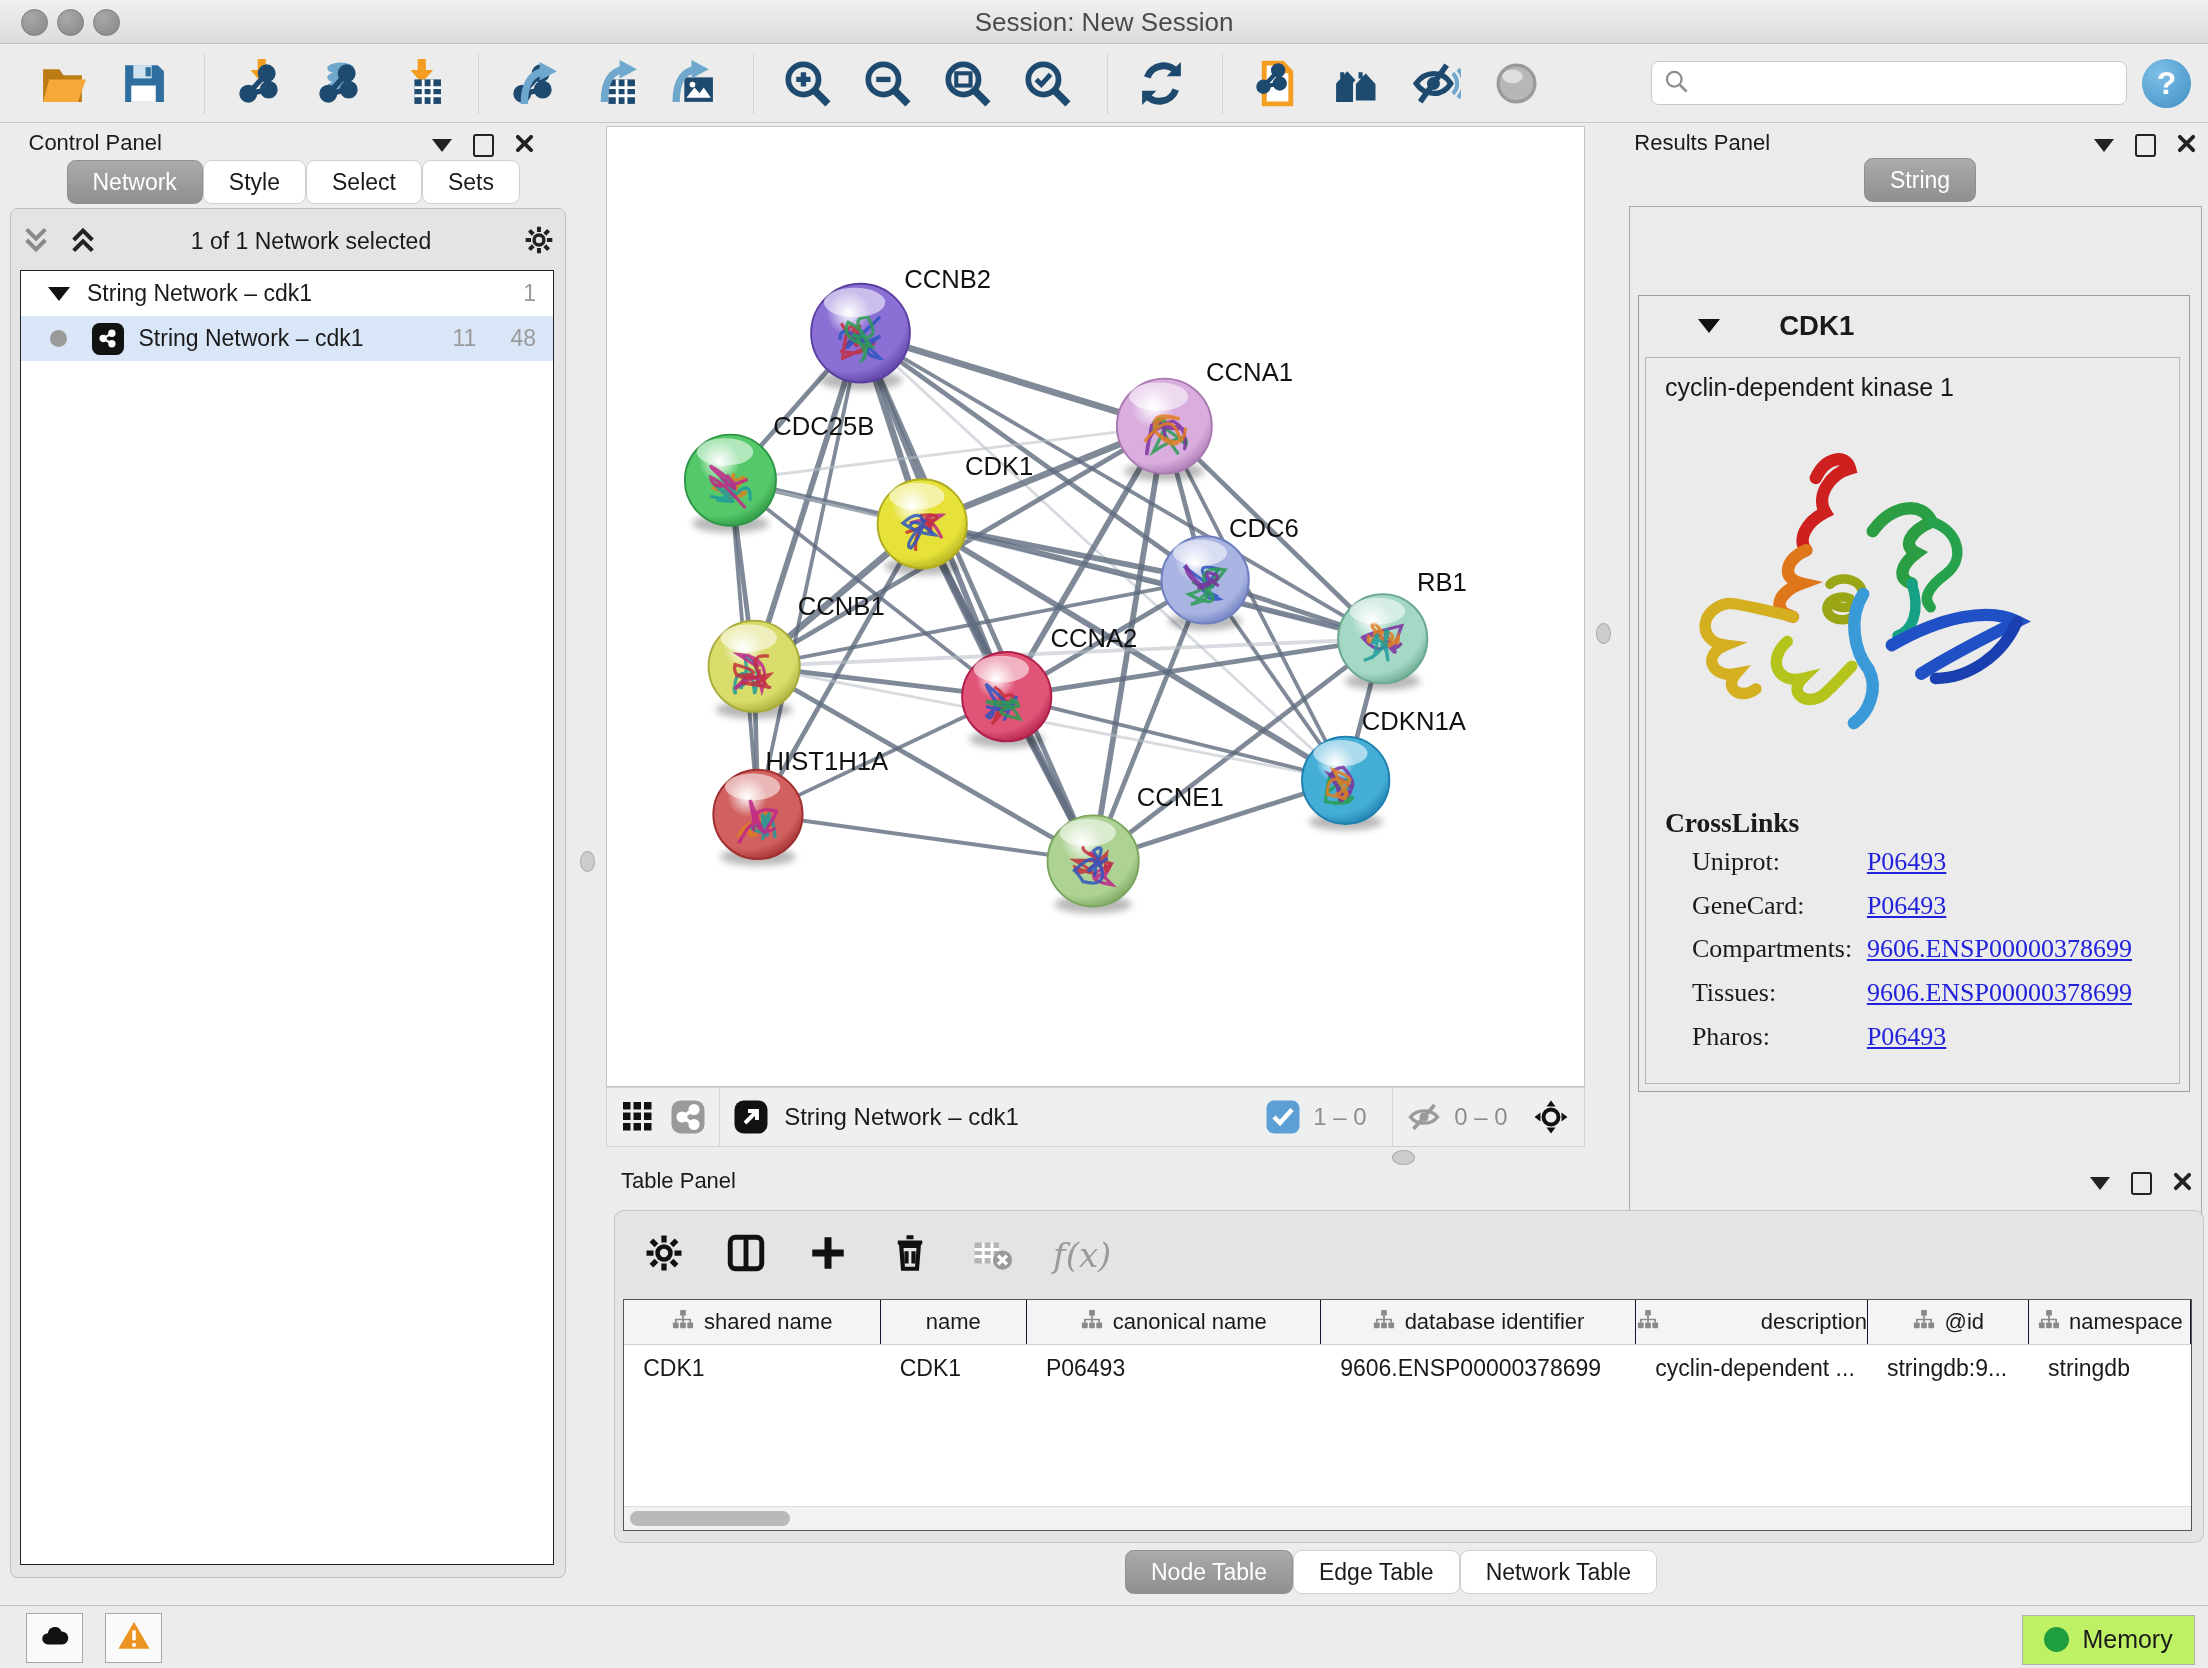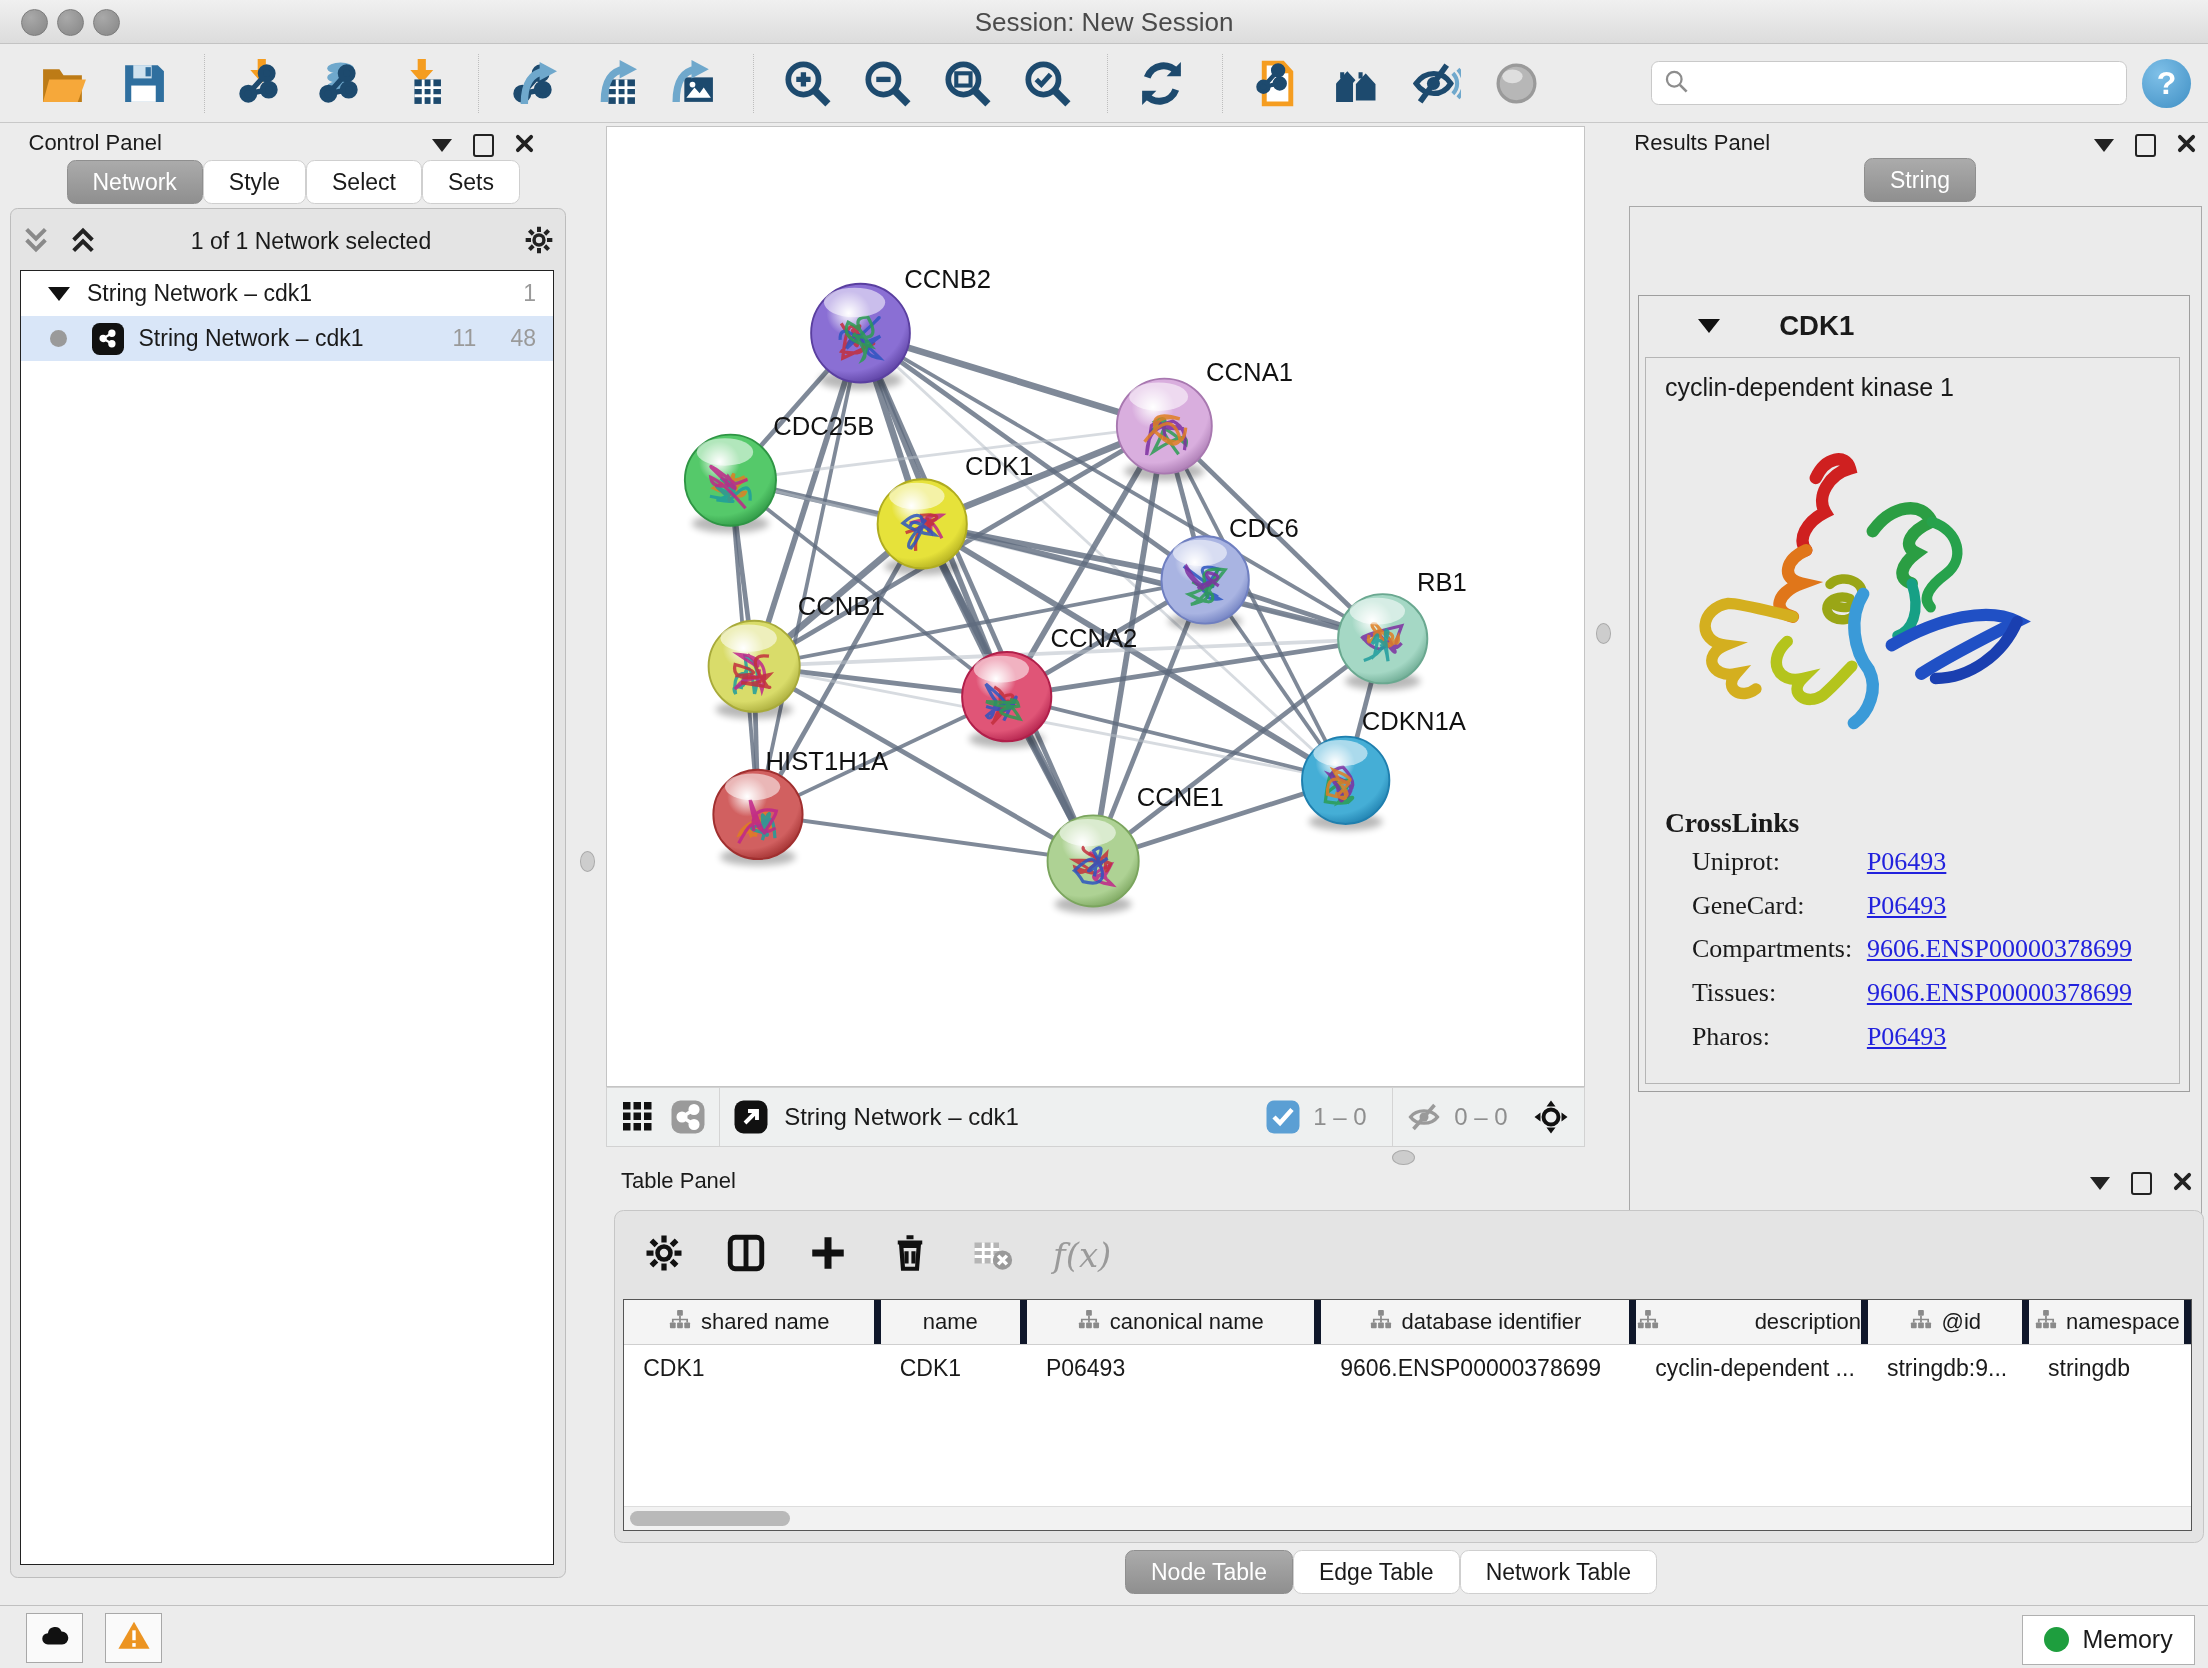--- a/index.html
+++ b/index.html
@@ -65,32 +65,32 @@
   .xl-row{position:absolute;left:46px;font-family:"Liberation Serif",serif;font-size:26px;}
   .xl-val{position:absolute;left:221px;color:#2222dd;text-decoration:underline;font-family:"Liberation Serif",serif;font-size:26px;white-space:nowrap;}
   
   .tpanel{position:absolute;left:606px;top:1162px;width:1603px;height:443px;}
   .tp-box{position:absolute;left:7.6px;top:48px;width:1588px;height:331px;background:#e4e4e4;border:1px solid #c6c6c6;border-radius:9.5px;}
   .tp-tools{position:absolute;left:28.5px;top:13.3px;height:61px;display:flex;align-items:center;gap:40px;}
   .tp-tools svg{width:42px;height:42px;}
   .fx{font-family:"DejaVu Serif",serif;font-style:italic;font-size:34px;color:#9a9a9a;}
   .tp-table{position:absolute;left:8.6px;top:88px;width:1569px;height:232px;background:#fff;border:1.9px solid #555;box-sizing:border-box;overflow:hidden;}
   .tp-hrow{display:flex;height:44px;background:#f4f4f4;border-bottom:1px solid #cfcfcf;}
-  .tp-hcell{display:flex;align-items:center;justify-content:center;gap:9.5px;font-size:22px;border-right:7px solid #0f172a;box-sizing:border-box;overflow:hidden;white-space:nowrap;}
+  .tp-hcell{display:flex;align-items:center;justify-content:center;gap:9.5px;font-size:22px;border-right:1px solid #0f172a;box-sizing:border-box;overflow:hidden;white-space:nowrap;}
   .tp-hcell svg{width:23px;height:23px;flex:0 0 auto;}
   .tp-rrow{display:flex;height:46px;}
   .tp-rcell{font-size:23px;display:flex;align-items:center;padding-left:19px;box-sizing:border-box;overflow:hidden;white-space:nowrap;}
   .tp-hscroll{position:absolute;left:0;bottom:0;width:100%;height:23px;background:#f2f2f2;border-top:1px solid #ddd;}
   .tp-thumb{position:absolute;left:5.7px;top:3.8px;width:160px;height:15px;border-radius:7.6px;background:#b9b9b9;}
   .tp-tabs{position:absolute;left:519px;top:388px;display:flex;}
   
   .statusbar{position:absolute;left:0;top:1605px;width:100%;height:63px;background:#ececec;border-top:1px solid #c0c0c0;}
   .sb-btn{position:absolute;top:6.7px;width:55px;height:48px;background:#fafafa;border:1.9px solid #a8a8a8;display:flex;align-items:center;justify-content:center;}
   .sb-btn svg{width:34px;height:34px;}
-  .memory{position:absolute;right:13.3px;top:8.6px;height:48px;background:#ffffff;border:1.9px solid #b0b0b0;display:flex;align-items:center;gap:13.3px;padding:0 21px;font-size:25px;}
+  .memory{position:absolute;right:13.3px;top:8.6px;height:48px;background:#bef264;border:1.9px solid #b0b0b0;display:flex;align-items:center;gap:13.3px;padding:0 21px;font-size:25px;}
   .memdot{width:25px;height:25px;border-radius:50%;background:#1e9e3e;}
   .handle{position:absolute;width:13.3px;height:19px;border-radius:50%;background:#cdcdcd;border:1px solid #ababab;}
   .handle.h{width:21px;height:13.3px;}
 </style>
 </head>
 <body>
 
 <div class="window">
 
   <div class="titlebar">

